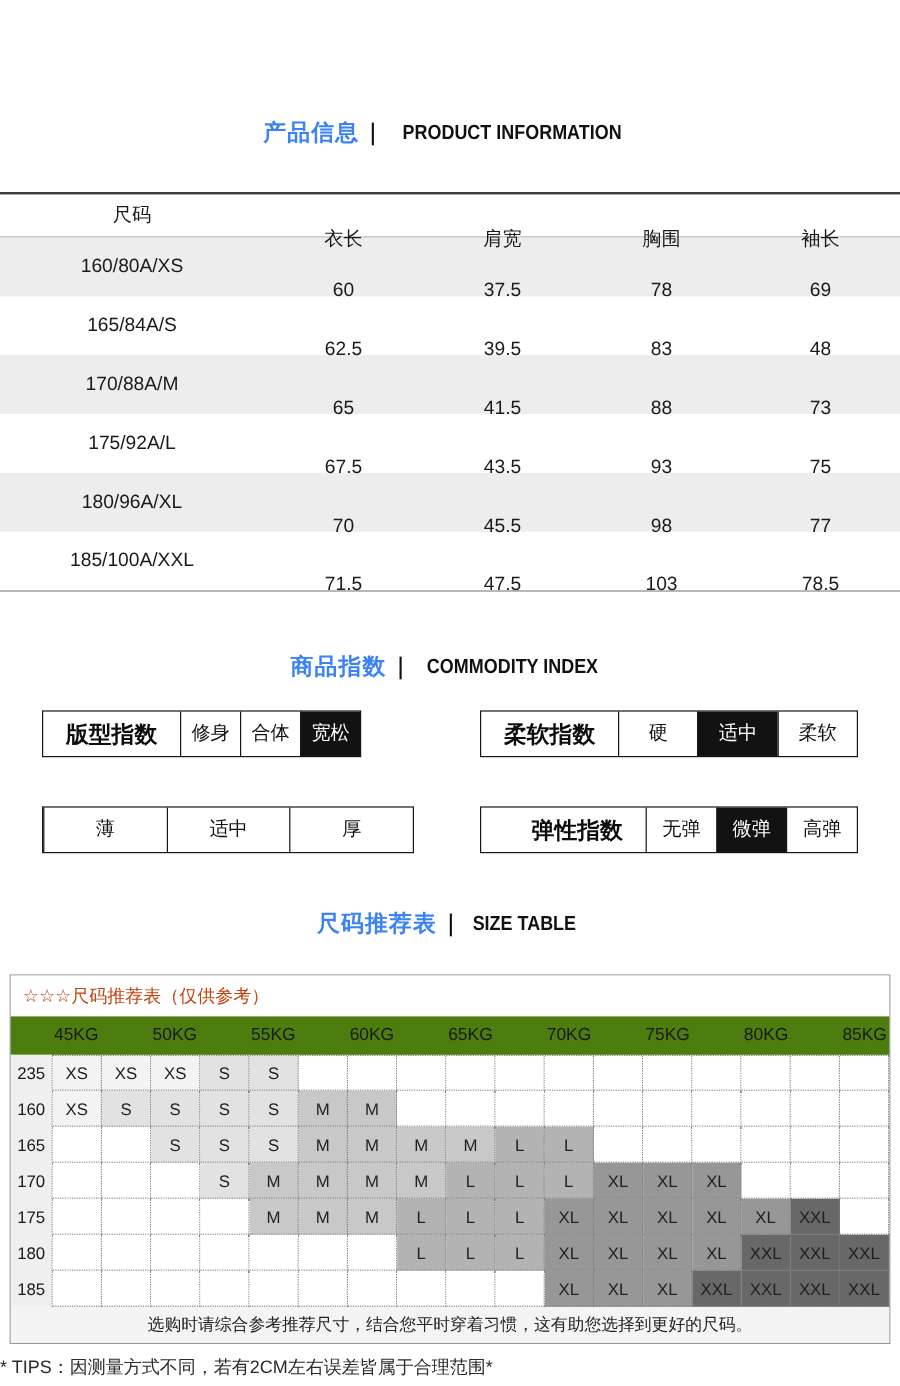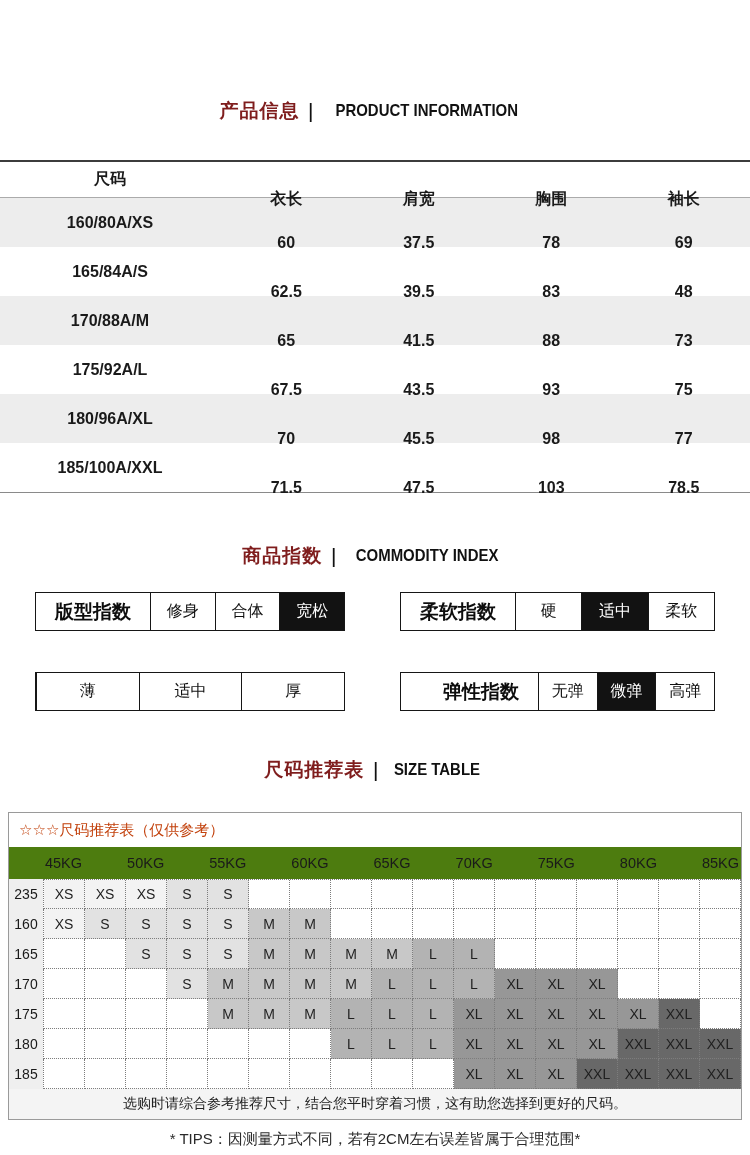--- a/index.html
+++ b/index.html
@@ -2,26 +2,26 @@
 <html><head>
 <meta charset="utf-8">
 <style>
   * { margin:0; padding:0; box-sizing:border-box; }
   html,body { background:#ffffff; }
   body { font-family:"Liberation Sans","DejaVu Sans",sans-serif; color:#1a1a1a; }
   #page { position:relative; width:750px; height:1155px; background:#fff; overflow:hidden; }
 
   
   .sec-title { position:absolute; left:0; width:750px; display:flex; justify-content:center; align-items:center; }
-  .sec-title .cn { font-size:19px; font-weight:700; letter-spacing:1px; color:#7f1d1d; }
+  .sec-title .cn { font-size:19px; font-weight:700; letter-spacing:1px; color:#3b82f6; }
   .sec-title .sep { font-size:20px; font-weight:700; color:#111; margin:0 9px; transform:scaleX(0.7); }
   .sec-title .en { font-size:17px; font-weight:700; color:#111; letter-spacing:0px; transform:scaleX(0.88); display:inline-block; }
 
   
-  #m-table { position:absolute; top:160px; left:0; width:750px; border-top:2px solid #3c3c3c; border-bottom:1px solid #8a8a8a;font-weight:bold; }
+  #m-table { position:absolute; top:160px; left:0; width:750px; border-top:2px solid #3c3c3c; border-bottom:1px solid #8a8a8a; }
   .m-row, #m-head { display:flex; align-items:center; }
   #m-head { height:36px; border-bottom:1px solid #ababab; }
   .m-row { height:49px; }
   .m-row.odd { background:#ededed; }
   .mc { text-align:center; font-size:16px; color:#1a1a1a; }
   .c0 { width:220px; } .c1,.c2,.c3,.c4 { width:132.5px;margin-top:40px; }
 
   
   .idx-box { position:absolute; height:39px; border:1px solid #161616; display:flex; background:#fff; }
   .idx-label { width:114px; display:flex; align-items:center; justify-content:center; font-size:19px; font-weight:700; color:#0d0d0d; }
@@ -36,21 +36,21 @@
   #sg-header .hcells { flex:1; display:flex; }
   #sg-header .hcell { flex:1; display:flex; align-items:center; justify-content:center; font-size:14.5px; color:#1a1a1a; white-space:nowrap; overflow:visible; }
   .sg-row { display:flex; height:30px; }
   .sg-rowlabel { width:34px; background:#efefef; display:flex; align-items:center; justify-content:center; font-size:14px; color:#1a1a1a; }
   .sg-cells { flex:1; display:flex; border-left:1px dotted #7d7d7d; }
   .sg-row:first-of-type .sg-cells { border-top:1px dotted #7d7d7d; }
   .sg-cell { flex:1; border-right:1px dotted #7d7d7d; border-bottom:1px dotted #7d7d7d; display:flex; align-items:center; justify-content:center; font-size:14px; color:#1f1f1f; background:#fff; }
   #sg-note { height:30px; background:#f4f4f4; display:flex; align-items:center; justify-content:center; font-size:14px; color:#222; }
 
   
-  #tips { position:absolute; top:1130px; left:0; width:750px; text-align:center; font-size:15px; color:#2a2a2a; }
+  #tips { position:absolute; top:1130px; left:0; width:750px; text-align:left; font-size:15px; color:#2a2a2a; }
 </style>
 </head>
 <body>
 
 <div id="page">
 
   <div class="sec-title" style="top:98px;">
     <span class="cn">产品信息</span>
     <span class="sep">|</span>
     <span class="en">PRODUCT INFORMATION</span>
@@ -110,21 +110,21 @@
       </div>
   </div>
 
   <div class="sec-title" style="top:543px;">
     <span class="cn">商品指数</span>
     <span class="sep">|</span>
     <span class="en">COMMODITY INDEX</span>
   </div>
 
   <div id="idx-container">
-      <div class="idx-box" style="top: 592px; left: 35px; width: 310px;">
+      <div class="idx-box" style="top: 592px; left: 35px; width: 266px;">
         <div class="idx-label">版型指数</div>
         <div class="idx-opt">修身</div>
         <div class="idx-opt">合体</div>
         <div class="idx-opt sel">宽松</div>
       </div>
       <div class="idx-box" style="top: 592px; left: 400px; width: 315px;">
         <div class="idx-label">柔软指数</div>
         <div class="idx-opt">硬</div>
         <div class="idx-opt sel">适中</div>
         <div class="idx-opt">柔软</div>

